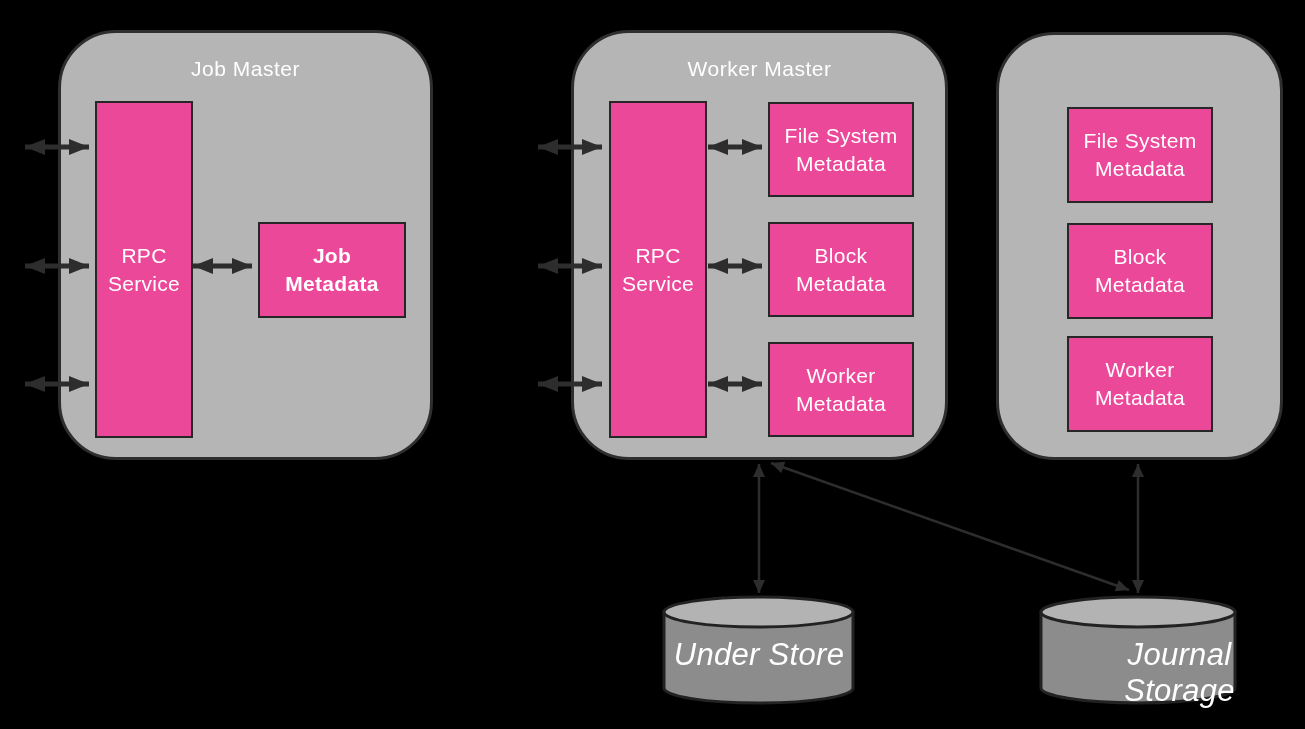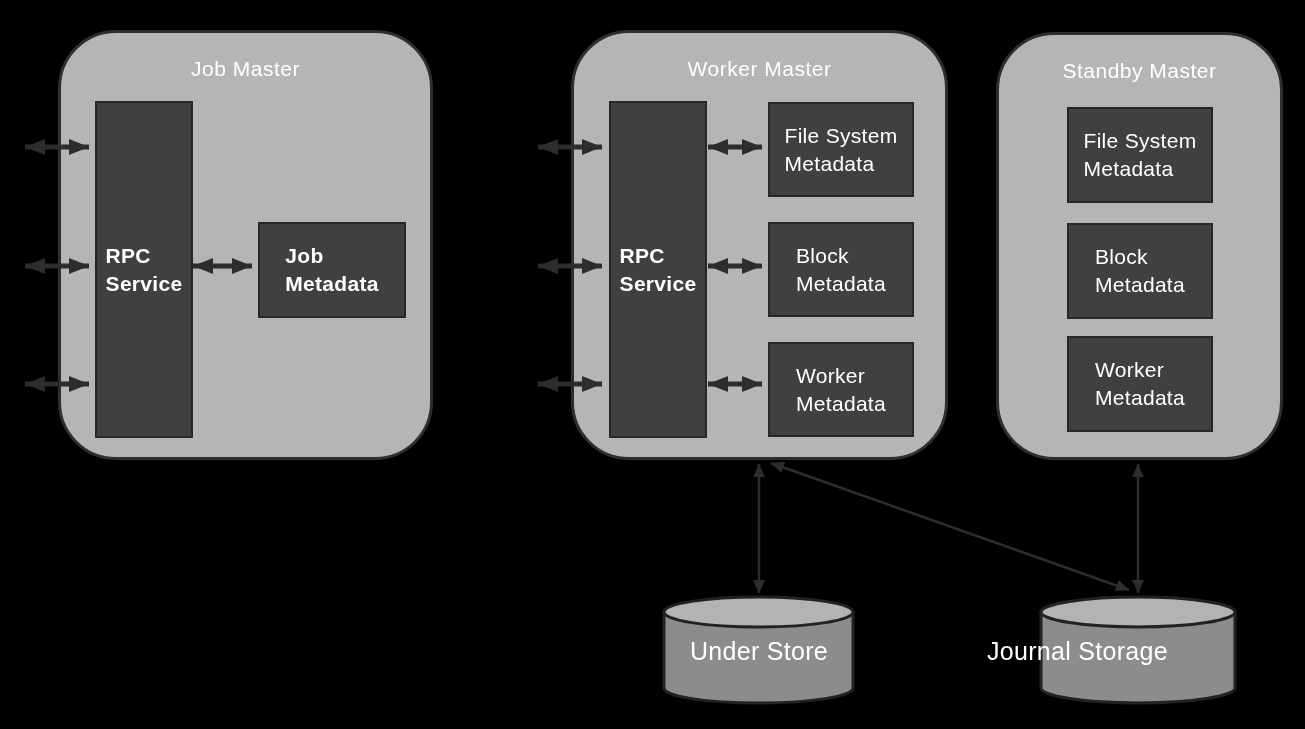--- a/index.html
+++ b/index.html
@@ -12,42 +12,42 @@
     border-radius:58px;box-sizing:border-box;z-index:1;
   }
   #job-master{left:40px;top:30px;width:375px;height:430px;}
   #leading-master{left:553px;top:30px;width:377px;height:430px;}
   #standby-master{left:978px;top:32px;width:287px;height:428px;}
   .master-title{
     position:absolute;top:24px;left:0;width:100%;text-align:center;
     color:#fff;font-size:21px;letter-spacing:0.5px;
   }
   .bluebox{
-    position:absolute;background:#404040;border:2px solid #272727;
+    position:absolute;background:#ec4899;border:2px solid #272727;
     box-sizing:border-box;display:flex;align-items:center;justify-content:center;
-    text-align:left;color:#fff;font-size:21px;line-height:1.32;
+    text-align:center;color:#fff;font-size:21px;line-height:1.32;
     white-space:pre-line;z-index:1;letter-spacing:0.3px;
   }
-  .rpc{width:98px;height:337px;font-weight:bold;}
+  .rpc{width:98px;height:337px;}
   #job-rpc{left:34px;top:68px;}
   #leading-rpc{left:35px;top:68px;}
   #job-meta{left:197px;top:189px;width:148px;height:96px;font-weight:bold;}
   #leading-fs{left:194px;top:69px;width:146px;height:95px;}
   #leading-block{left:194px;top:189px;width:146px;height:95px;}
   #leading-worker{left:194px;top:309px;width:146px;height:95px;}
   #standby-fs{left:68px;top:72px;width:146px;height:96px;}
   #standby-block{left:68px;top:188px;width:146px;height:96px;}
   #standby-worker{left:68px;top:301px;width:146px;height:96px;}
   #arrow-layer{position:absolute;left:0;top:0;z-index:2;pointer-events:none;}
   .cyl-label{
-    position:absolute;color:#fff;font-size:25px;text-align:center;
-    z-index:3;letter-spacing:0.3px;
+    position:absolute;color:#fff;font-size:31px;text-align:center;
+    z-index:3;letter-spacing:0.3px;font-style:italic;
   }
   #under-store-label{left:646px;top:637px;width:190px;}
-  #journal-storage-label{left:962px;top:637px;width:195px;}
+  #journal-storage-label{left:1064px;top:637px;width:195px;}
 </style>
 </head>
 <body>
 
 <div class="stage">
 
   <div class="master" id="job-master">
     <div class="master-title">Job Master</div>
     <div class="bluebox rpc" id="job-rpc">RPC
 Service</div>
@@ -61,21 +61,20 @@
 Service</div>
     <div class="bluebox" id="leading-fs">File System
 Metadata</div>
     <div class="bluebox" id="leading-block">Block
 Metadata</div>
     <div class="bluebox" id="leading-worker">Worker
 Metadata</div>
   </div>
 
   <div class="master" id="standby-master">
-    <div class="master-title">Standby Master</div>
     <div class="bluebox" id="standby-fs">File System
 Metadata</div>
     <div class="bluebox" id="standby-block">Block
 Metadata</div>
     <div class="bluebox" id="standby-worker">Worker
 Metadata</div>
   </div>
 
   <svg id="arrow-layer" width="1305" height="729" viewBox="0 0 1305 729">
     <defs>

